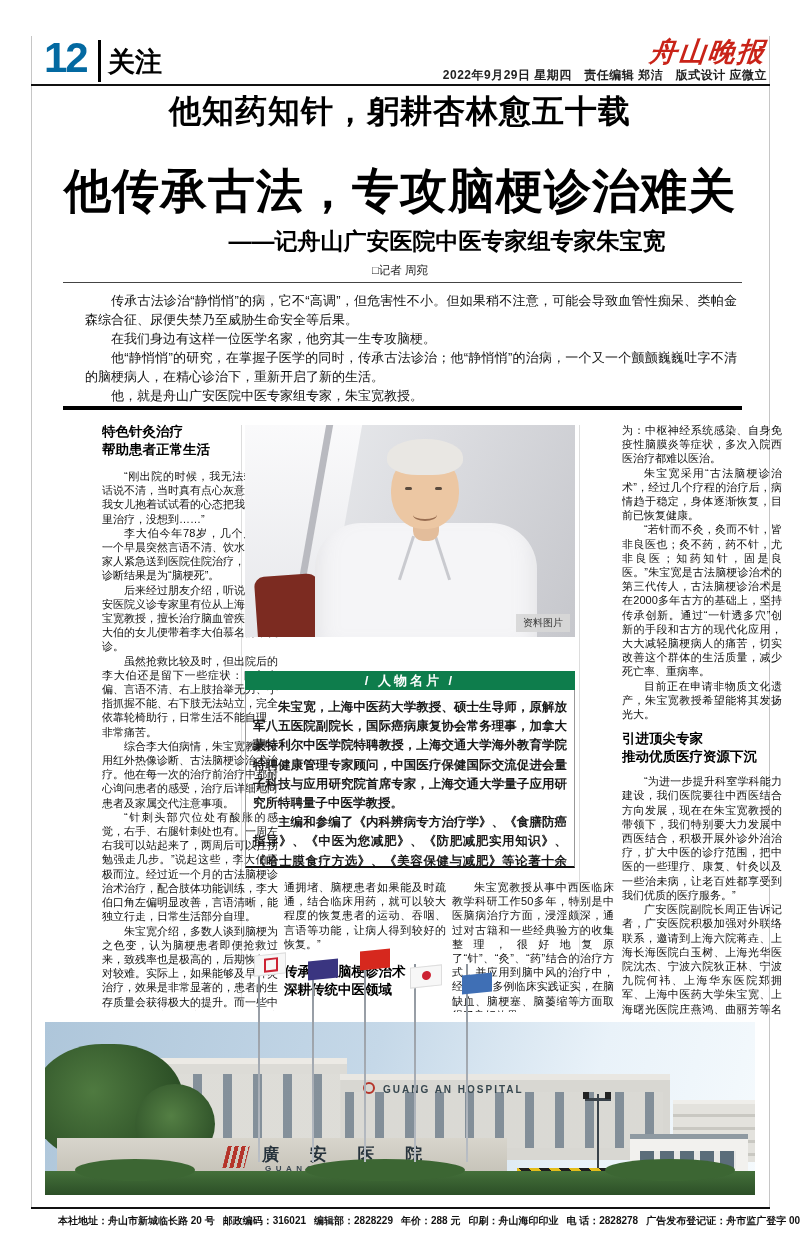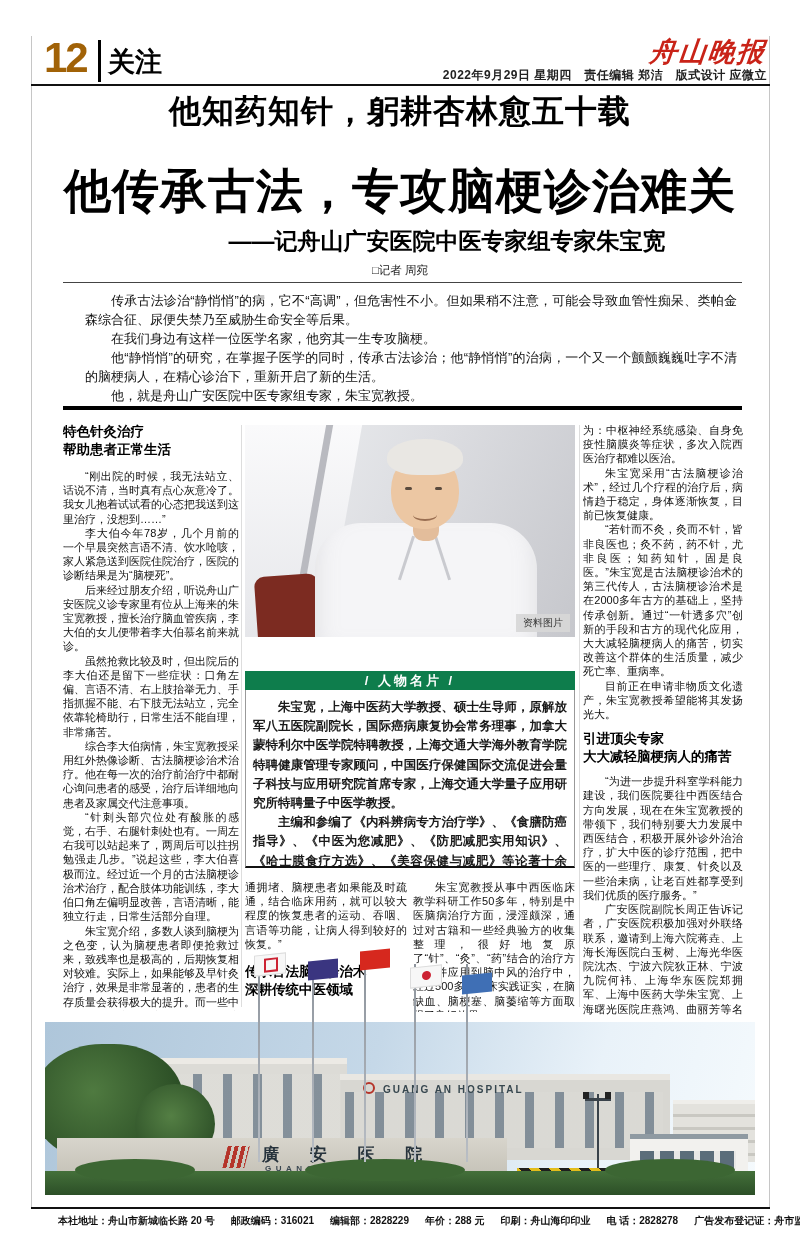--- a/index.html
+++ b/index.html
@@ -1,40 +1,40 @@
 <!DOCTYPE html>
 <html><head>
 <meta charset="utf-8">
 <style>
   html,body{margin:0;padding:0;background:#fff;}
   .page{position:relative;width:800px;height:1256px;background:#ffffff;overflow:hidden;
         font-family:"Liberation Sans",sans-serif;color:#111;}
   .abs{position:absolute;}
   
   .side-rule{position:absolute;top:36px;height:1172px;width:1px;background:#c6c6c6;}
-  .pagenum{left:44px;top:34px;font-size:42px;font-weight:bold;letter-spacing:-2px;color:#a16207;}
+  .pagenum{left:44px;top:34px;font-size:42px;font-weight:bold;letter-spacing:-2px;color:#0369a1;}
   .head-divider{left:98px;top:40px;width:3px;height:42px;background:#000;}
   .section-name{left:108px;top:44px;font-size:27px;font-weight:bold;color:#000;}
   .masthead{right:34px;top:34px;width:260px;text-align:right;color:#c92318;
             font-family:"DejaVu Serif",serif;font-style:italic;font-weight:bold;font-size:27px;
             transform:skewX(-6deg);letter-spacing:2px;}
   .dateline{right:33px;top:67px;font-size:12px;font-weight:bold;color:#222;letter-spacing:.5px;}
   .header-rule{left:31px;top:84px;width:739px;height:2px;background:#111;}
   
   .hl{left:0;width:800px;text-align:center;font-weight:bold;color:#000;letter-spacing:1px;}
   .hl1{top:90px;font-size:32px;}
   .hl2{top:160px;font-size:47px;}
   .hl-sub{top:226px;left:0;width:800px;text-align:center;font-size:23px;font-weight:bold;color:#000;padding-left:47px;}
   .byline{top:263px;left:0;width:800px;text-align:center;font-size:11.5px;color:#222;}
   .rule-thin{left:63px;top:282px;width:679px;height:1px;background:#444;}
   .intro{left:85px;top:291px;width:652px;font-size:13px;line-height:19px;text-align:justify;}
   .intro p{margin:0;text-indent:2em;}
   .rule-thick{left:63px;top:406px;width:679px;height:4px;background:#000;}
   
-  .ncol{font-size:11px;line-height:14.2px;text-align:justify;overflow:hidden;}
+  .ncol{font-size:11px;line-height:14.2px;text-align:justify;overflow:hidden;margin-left:39px;}
   .ncol p{margin:0;text-indent:2em;}
   .colhead{font-size:13.5px;font-weight:bold;line-height:18px;margin:0 0 10px 0;text-indent:0;color:#000;}
   .colhead div{text-indent:0;}
   .col1{left:63px;top:423px;width:176px;height:588px;}
   .col4{left:583px;top:423px;width:160px;height:592px;}
   .col4 .colhead{margin:9px 0 8px 0;}
   .vrule{position:absolute;top:425px;height:582px;width:1px;background:#ddd;}
   .col2a{left:245px;top:880px;width:162px;height:132px;}
   .col2b{left:413px;top:880px;width:162px;height:132px;}
   .col2a .colhead{margin-top:12px;}
@@ -109,21 +109,21 @@
              border-top:5px solid #8f9aa2;}
   .gate-win{position:absolute;left:10px;top:12px;width:96px;height:18px;
             background:repeating-linear-gradient(90deg,#5b6d7a 0 14px,#e8e8e6 14px 20px);}
   .lamp{position:absolute;left:552px;top:72px;width:2px;height:82px;background:#39424a;}
   .lamp-arm{position:absolute;left:540px;top:76px;width:26px;height:3px;background:#39424a;}
   .lamp-head{position:absolute;top:70px;width:6px;height:7px;background:#222;}
   .barrier{position:absolute;left:472px;top:146px;width:118px;height:8px;
            background:repeating-linear-gradient(45deg,#e3bd1c 0 7px,#1e1e1e 7px 14px);}
   
   .footer-rule{left:31px;top:1207px;width:739px;height:2px;background:#111;}
-  .footer{left:58px;top:1214px;width:690px;display:flex;gap:16px;white-space:nowrap;
+  .footer{left:58px;top:1214px;width:690px;display:flex;gap:8px;white-space:nowrap;
           font-size:10px;font-weight:bold;color:#111;}
 </style>
 </head>
 <body>
 
 <div class="page">
 
   <div class="side-rule" style="left:31px;"></div>
   <div class="side-rule" style="left:769px;"></div>
 
@@ -200,21 +200,21 @@
 
   </div>
 
   <div class="abs ncol col4">
     <p style="text-indent:0;">为：中枢神经系统感染、自身免疫性脑膜炎等症状，多次入院西医治疗都难以医治。</p>
     <p>朱宝宽采用“古法脑梗诊治术”，经过几个疗程的治疗后，病情趋于稳定，身体逐渐恢复，目前已恢复健康。</p>
     <p>“若针而不灸，灸而不针，皆非良医也；灸不药，药不针，尤非良医；知药知针，固是良医。”朱宝宽是古法脑梗诊治术的第三代传人，古法脑梗诊治术是在2000多年古方的基础上，坚持传承创新。通过“一针透多穴”创新的手段和古方的现代化应用，大大减轻脑梗病人的痛苦，切实改善这个群体的生活质量，减少死亡率、重病率。</p>
     <p>目前正在申请非物质文化遗产，朱宝宽教授希望能将其发扬光大。</p>
     <div class="colhead">
       <div>引进顶尖专家</div>
-      <div>大大减轻脑梗病人的痛苦</div>
+      <div>推动优质医疗资源下沉</div>
     </div>
     <p>“为进一步提升科室学科能力建设，我们医院要往中西医结合方向发展，现在在朱宝宽教授的带领下，我们特别要大力发展中西医结合，积极开展外诊外治治疗，扩大中医的诊疗范围，把中医的一些理疗、康复、针灸以及一些治未病，让老百姓都享受到我们优质的医疗服务。”</p>
     <p>广安医院副院长周正告诉记者，广安医院积极加强对外联络联系，邀请到上海六院蒋垚、上海长海医院白玉树、上海光华医院沈杰、宁波六院狄正林、宁波九院何袆、上海华东医院郑拥军、上海中医药大学朱宝宽、上海曙光医院庄燕鸿、曲丽芳等名医专家来院定期义诊及进行技术指导。</p>
 
   </div>
 
   <div class="abs hphoto">
     <div class="bld-left"></div>
     <div class="bld-main"></div>
     <div class="windows w1"></div>

